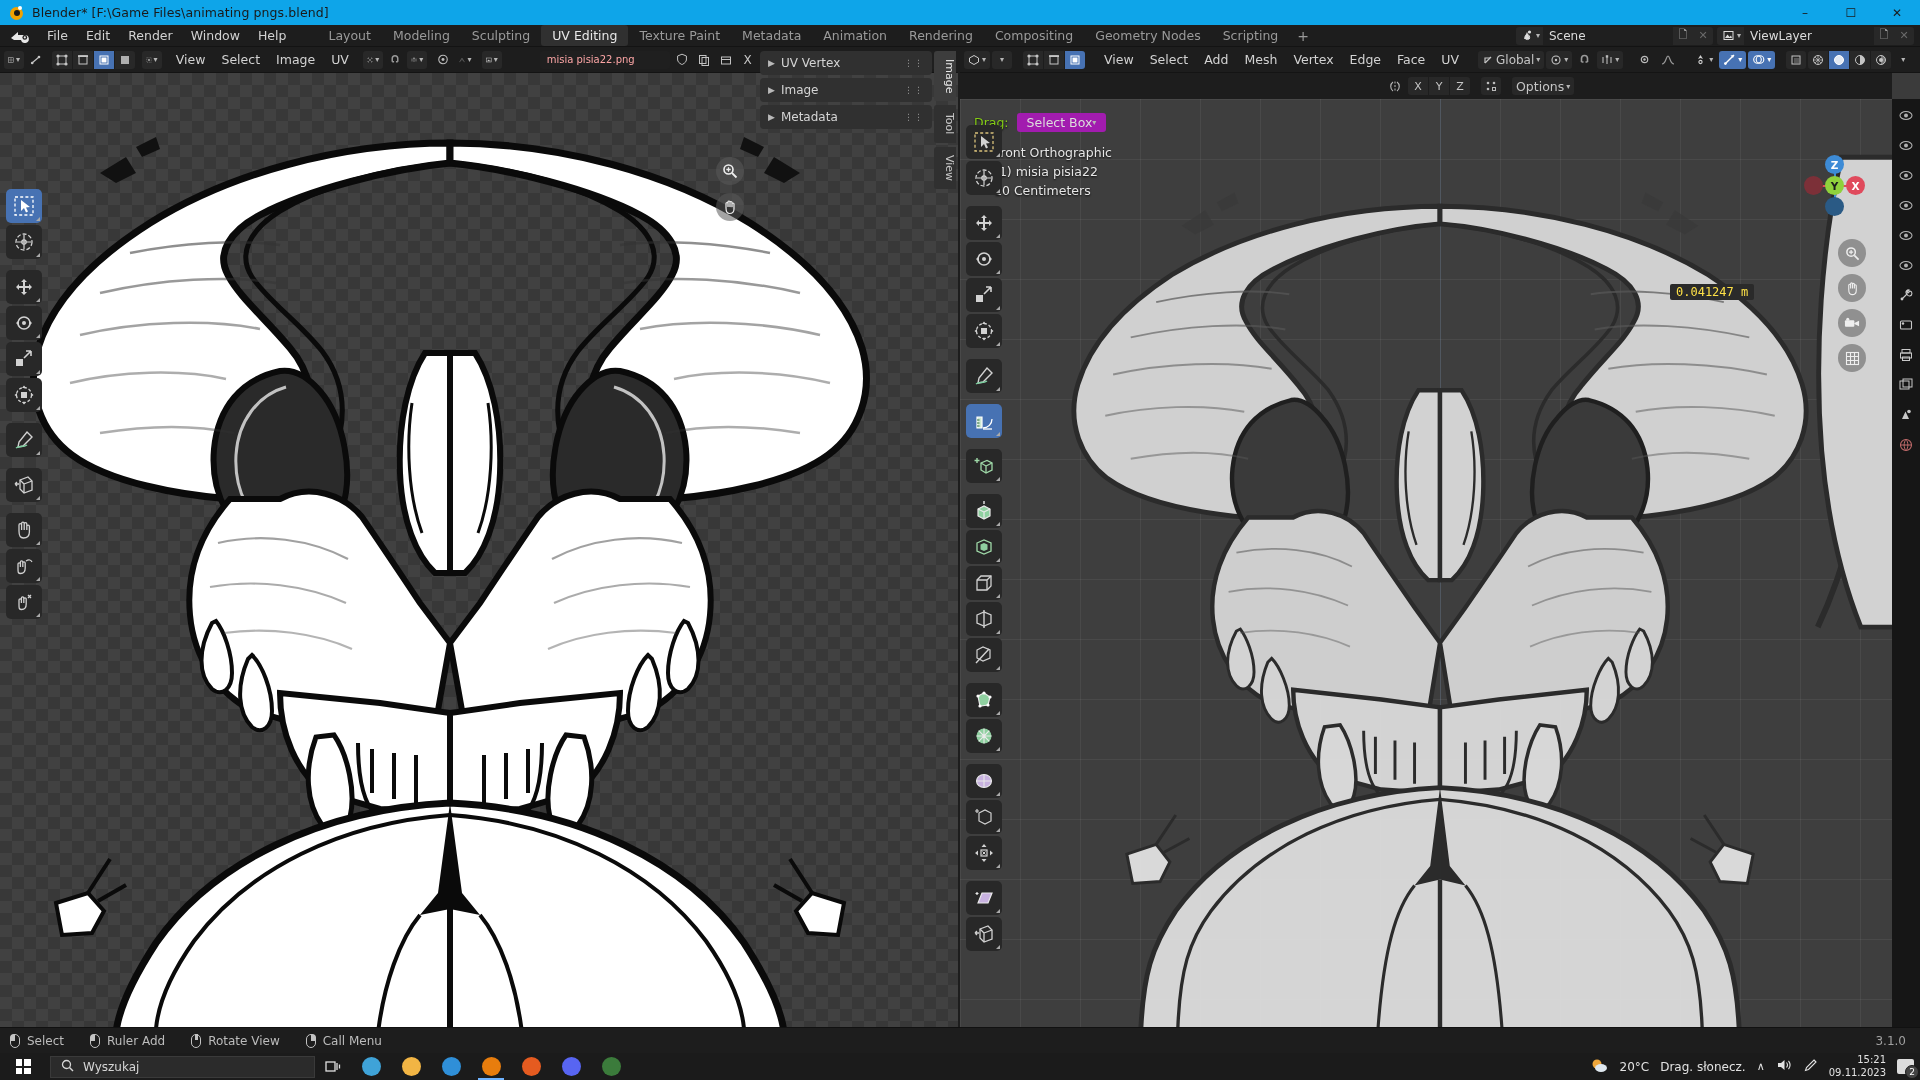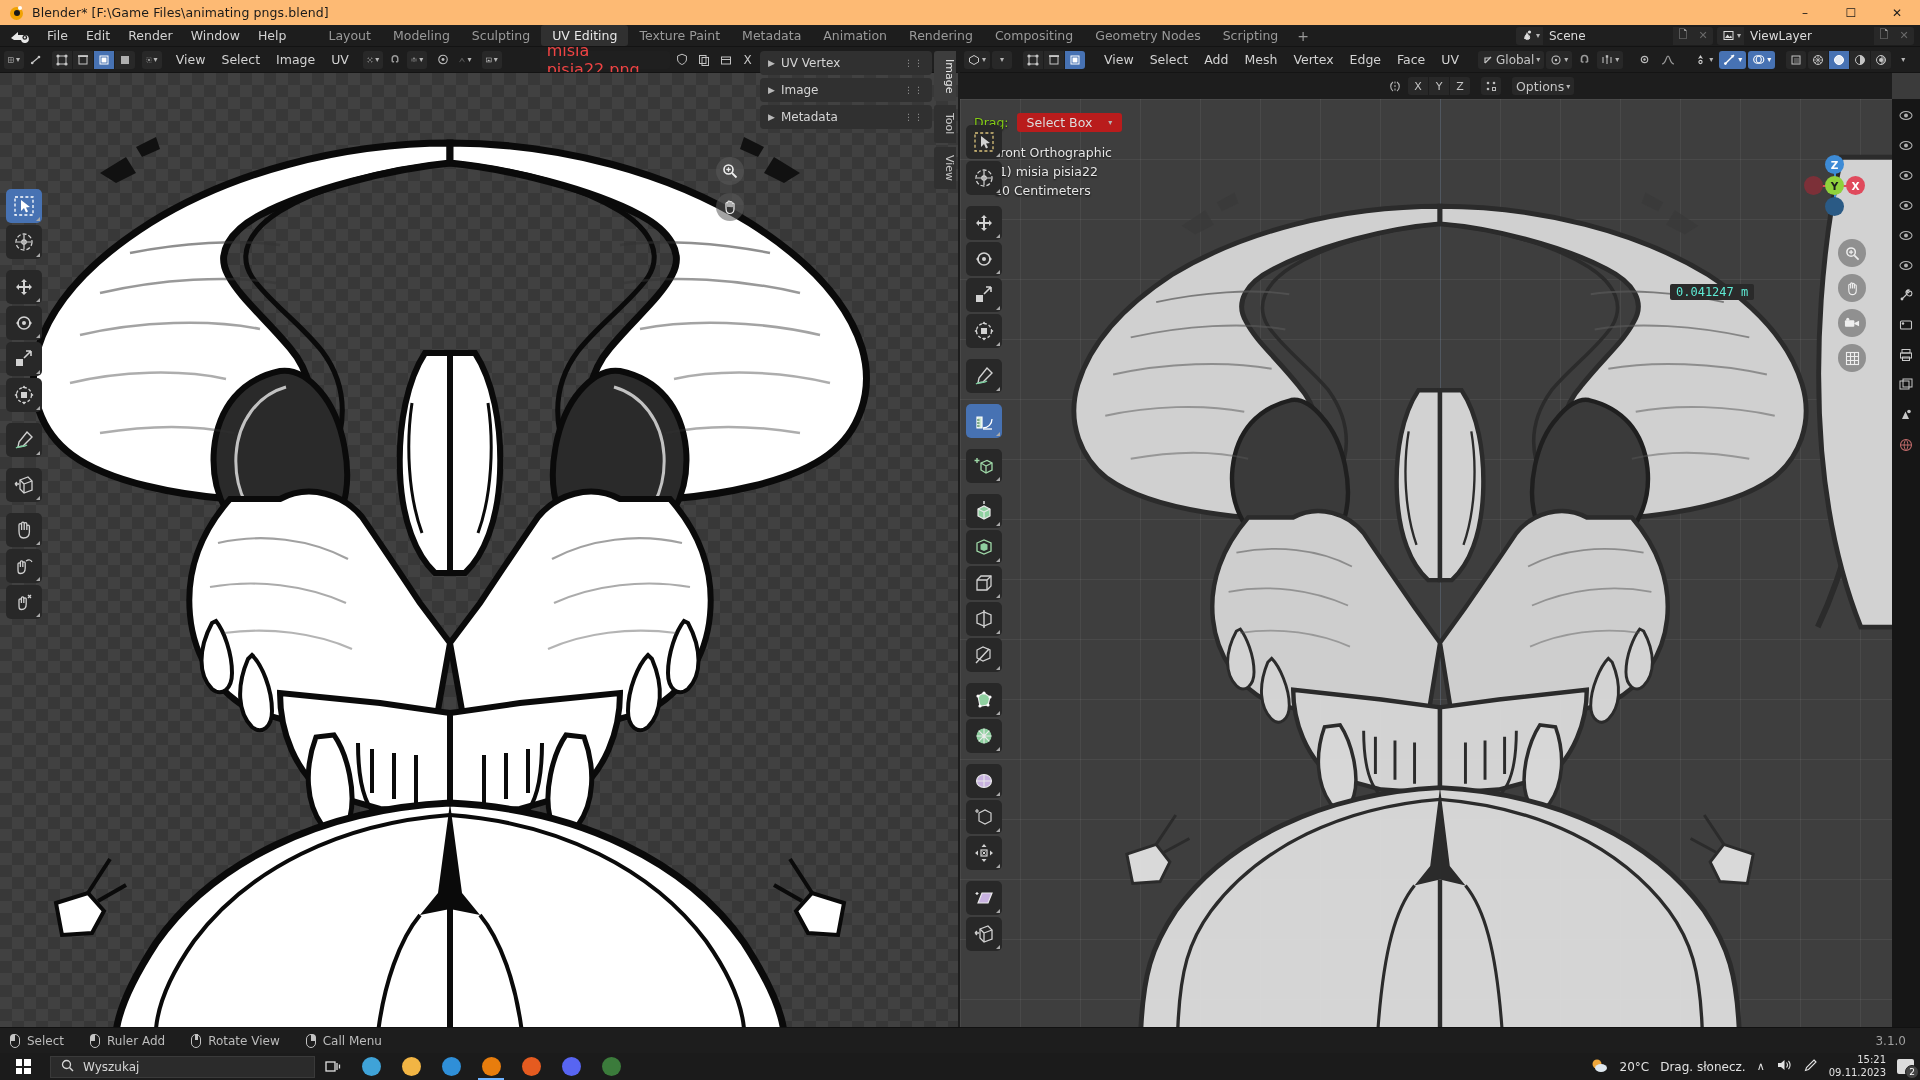--- a/index.html
+++ b/index.html
@@ -2,21 +2,21 @@
 <html><head>
 <meta charset="utf-8">
 <style>
   * { box-sizing: border-box; margin:0; padding:0; }
   html,body { width:1920px; height:1080px; overflow:hidden; background:#1d1d1d;
     font-family:"DejaVu Sans","Liberation Sans",sans-serif; }
   body { position:relative; }
 
   
   #titlebar { position:absolute; left:0; top:0; width:1920px; height:25px;
-    background:#fdba74; display:flex; align-items:center; }
+    background:#0ea5e9; display:flex; align-items:center; }
   #titlebar .tb-icon { width:16px; height:16px; margin:0 7px 0 9px; position:relative; }
   #titlebar .tb-icon .ring { position:absolute; left:1px; top:2px; width:13px; height:13px;
     border-radius:50%; background:#f0a202; }
   #titlebar .tb-icon .dot { position:absolute; left:5px; top:5px; width:6px;height:6px;
     border-radius:50%; background:#1a1a1a;}
   #titlebar .tb-icon .dot2{ position:absolute; left:9px; top:1px; width:4px;height:4px;
     border-radius:50%; background:#fff;}
   #titlebar .tb-title { font-size:12.5px; color:#1a1a1a; letter-spacing:.1px; }
   #titlebar .wbtns { margin-left:auto; display:flex; height:25px; }
   #titlebar .wbtn { width:46px; height:25px; display:flex; align-items:center; justify-content:center;
@@ -51,21 +51,21 @@
     align-items:center; justify-content:center; padding:0 4px; color:#c5c5c5; font-size:11px; gap:2px;}
   .hbtn.flat { background:transparent; }
   .hbtn.on { background:#4772b3; color:#fff; }
   .hgroup { display:flex; gap:1px; }
   .hgroup .hbtn { border-radius:0; }
   .hgroup .hbtn:first-child { border-radius:3px 0 0 3px;}
   .hgroup .hbtn:last-child { border-radius:0 3px 3px 0;}
   .hmenu { color:#d2d2d2; font-size:12.5px; padding:2px 8px; }
   .sep { width:7px; }
   .textfield { height:18px; background:#1f1f1f; border-radius:3px; display:flex; align-items:center;
-    padding:0 7px; color:#ef4444; font-size:16px;margin-left:36px; }
+    padding:0 7px; color:#fca5a5; font-size:10px;margin-left:36px; }
 
   
   #uv-editor { left:0; top:47px; width:958px; height:980px; background:#3d3d3d; }
   #uv-canvas { position:absolute; left:0; top:26px; width:958px; height:954px; overflow:hidden;
     background:
       repeating-conic-gradient(#414141 0% 25%, #383838 0% 50%) 0 0/24px 24px; }
 
   
   #vp-editor { left:960px; top:47px; width:960px; height:980px; background:#3b3b3b;}
   #vp-canvas { position:absolute; left:0; top:52px; width:960px; height:928px; overflow:hidden;
@@ -96,23 +96,23 @@
     flex-direction:column; gap:4px;}
   .vtab { width:22px; background:#303030; border-radius:3px 0 0 3px; color:#c8c8c8; font-size:11px;
     writing-mode:vertical-rl; text-align:center; padding:8px 0; }
   .vtab.active { background:#3d3d3d; color:#e6e6e6;}
 
   
   .vp-text { position:absolute; color:#e6e6e6; font-size:12.5px; text-shadow:0 1px 2px rgba(0,0,0,.85);
     white-space:nowrap; }
   #drag-bar { position:absolute; left:14px; top:14px; display:flex; align-items:center; gap:8px; z-index:11;}
   #drag-bar .lbl { color:#84cc16; font-size:12.5px; text-shadow:0 1px 2px #000;}
-  #drag-bar .sel { background:#b91c1c; border-radius:3px; color:#ddd; font-size:12.5px;
-    padding:2px 10px; display:flex; align-items:center; gap:16px;}
-  .measure-badge { position:absolute; background:#2a2a2a; color:#5eead4; font-size:12px;
+  #drag-bar .sel { background:#a21caf; border-radius:3px; color:#ddd; font-size:12.5px;
+    padding:2px 10px; display:flex; align-items:center; gap:0;}
+  .measure-badge { position:absolute; background:#2a2a2a; color:#fde047; font-size:12px;
     font-family:"DejaVu Sans Mono","Liberation Mono",monospace; padding:1px 6px; border-radius:2px;
     z-index:11; }
 
   
   #navgizmo { position:absolute; right:46px; top:48px; width:78px; height:78px; z-index:13;}
   .axis-ball { position:absolute; width:19px; height:19px; border-radius:50%;
     display:flex; align-items:center; justify-content:center; font-size:10.5px; font-weight:bold;
     color:#1c1c1c;}
   .axis-line { position:absolute; background:#888; }
   #nav-btns { position:absolute; right:52px; top:140px; width:32px; display:flex; flex-direction:column;

